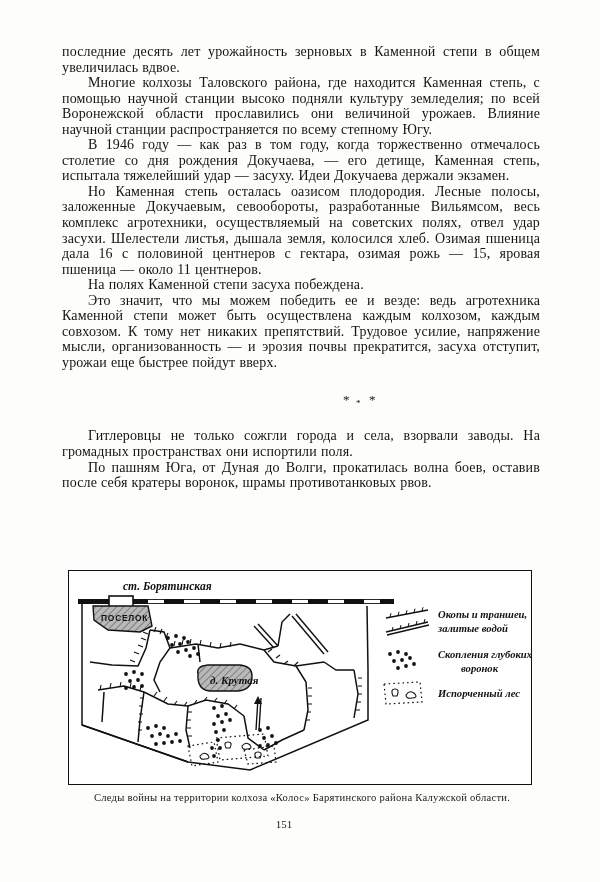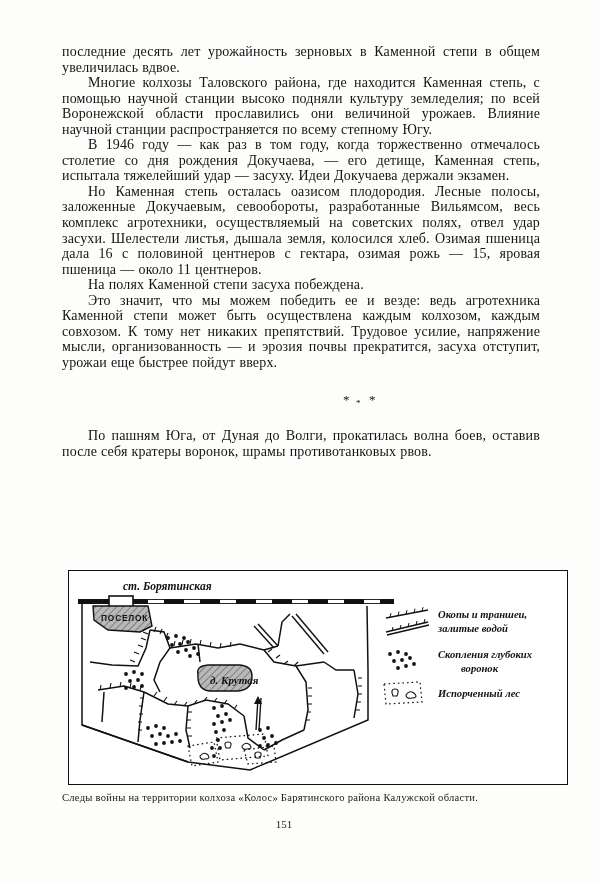--- a/index.html
+++ b/index.html
@@ -38,33 +38,34 @@
     height:18px;
   }
   .stars .s1{position:absolute;left:281px;top:0;}
   .stars .s2{position:absolute;left:307px;top:0;}
   .stars .s3{position:absolute;left:294px;top:6px;font-size:9px;}
 
   
   .figure{
     position:absolute;
     left:68px; top:570px;
-    width:464px; height:215px;padding-left:36px;
+    width:464px; height:215px;
   }
   .figframe{
     position:absolute;inset:0;
     border:1.6px solid #111;
     background:#fff;
     box-sizing:border-box;
   }
   .figsvg{position:absolute;left:0;top:0;}
   .caption{
     position:absolute;
     left:62px; top:792px;
     width:480px;
+    text-align:center;
     font-size:10.6px;
     letter-spacing:0.25px;
     color:#1a1a1a;
   }
   .folio{
     position:absolute;
     left:0; top:818px;
     width:568px;
     text-align:center;
     font-size:11px;
@@ -93,20 +94,21 @@
 
   <p class="para">Это значит, что мы можем победить ее и везде: ведь агротехника Каменной степи может быть осуществлена каждым колхозом, каждым совхозом. К тому нет никаких препятствий. Трудовое усилие, напряжение мысли, организованность — и эрозия почвы прекратится, засуха отступит, урожаи еще быстрее пойдут вверх.</p>
 
   <div class="stars">
     <span class="s1">*</span>
     <span class="s2">*</span>
     <span class="s3">*</span>
   </div>
 
 
+  <p class="para">Гитлеровцы не только сожгли города и села, взорвали заводы. На громадных пространствах они испортили поля.</p>
 
   <p class="para">По пашням Юга, от Дуная до Волги, прокатилась волна боев, оставив после себя кратеры воронок, шрамы противотанковых рвов.</p>
 
 </div>
 
 <div class="figure">
   <div class="figframe"></div>
 
   <svg class="figsvg" width="464" height="215" viewBox="0 0 464 215">
 

